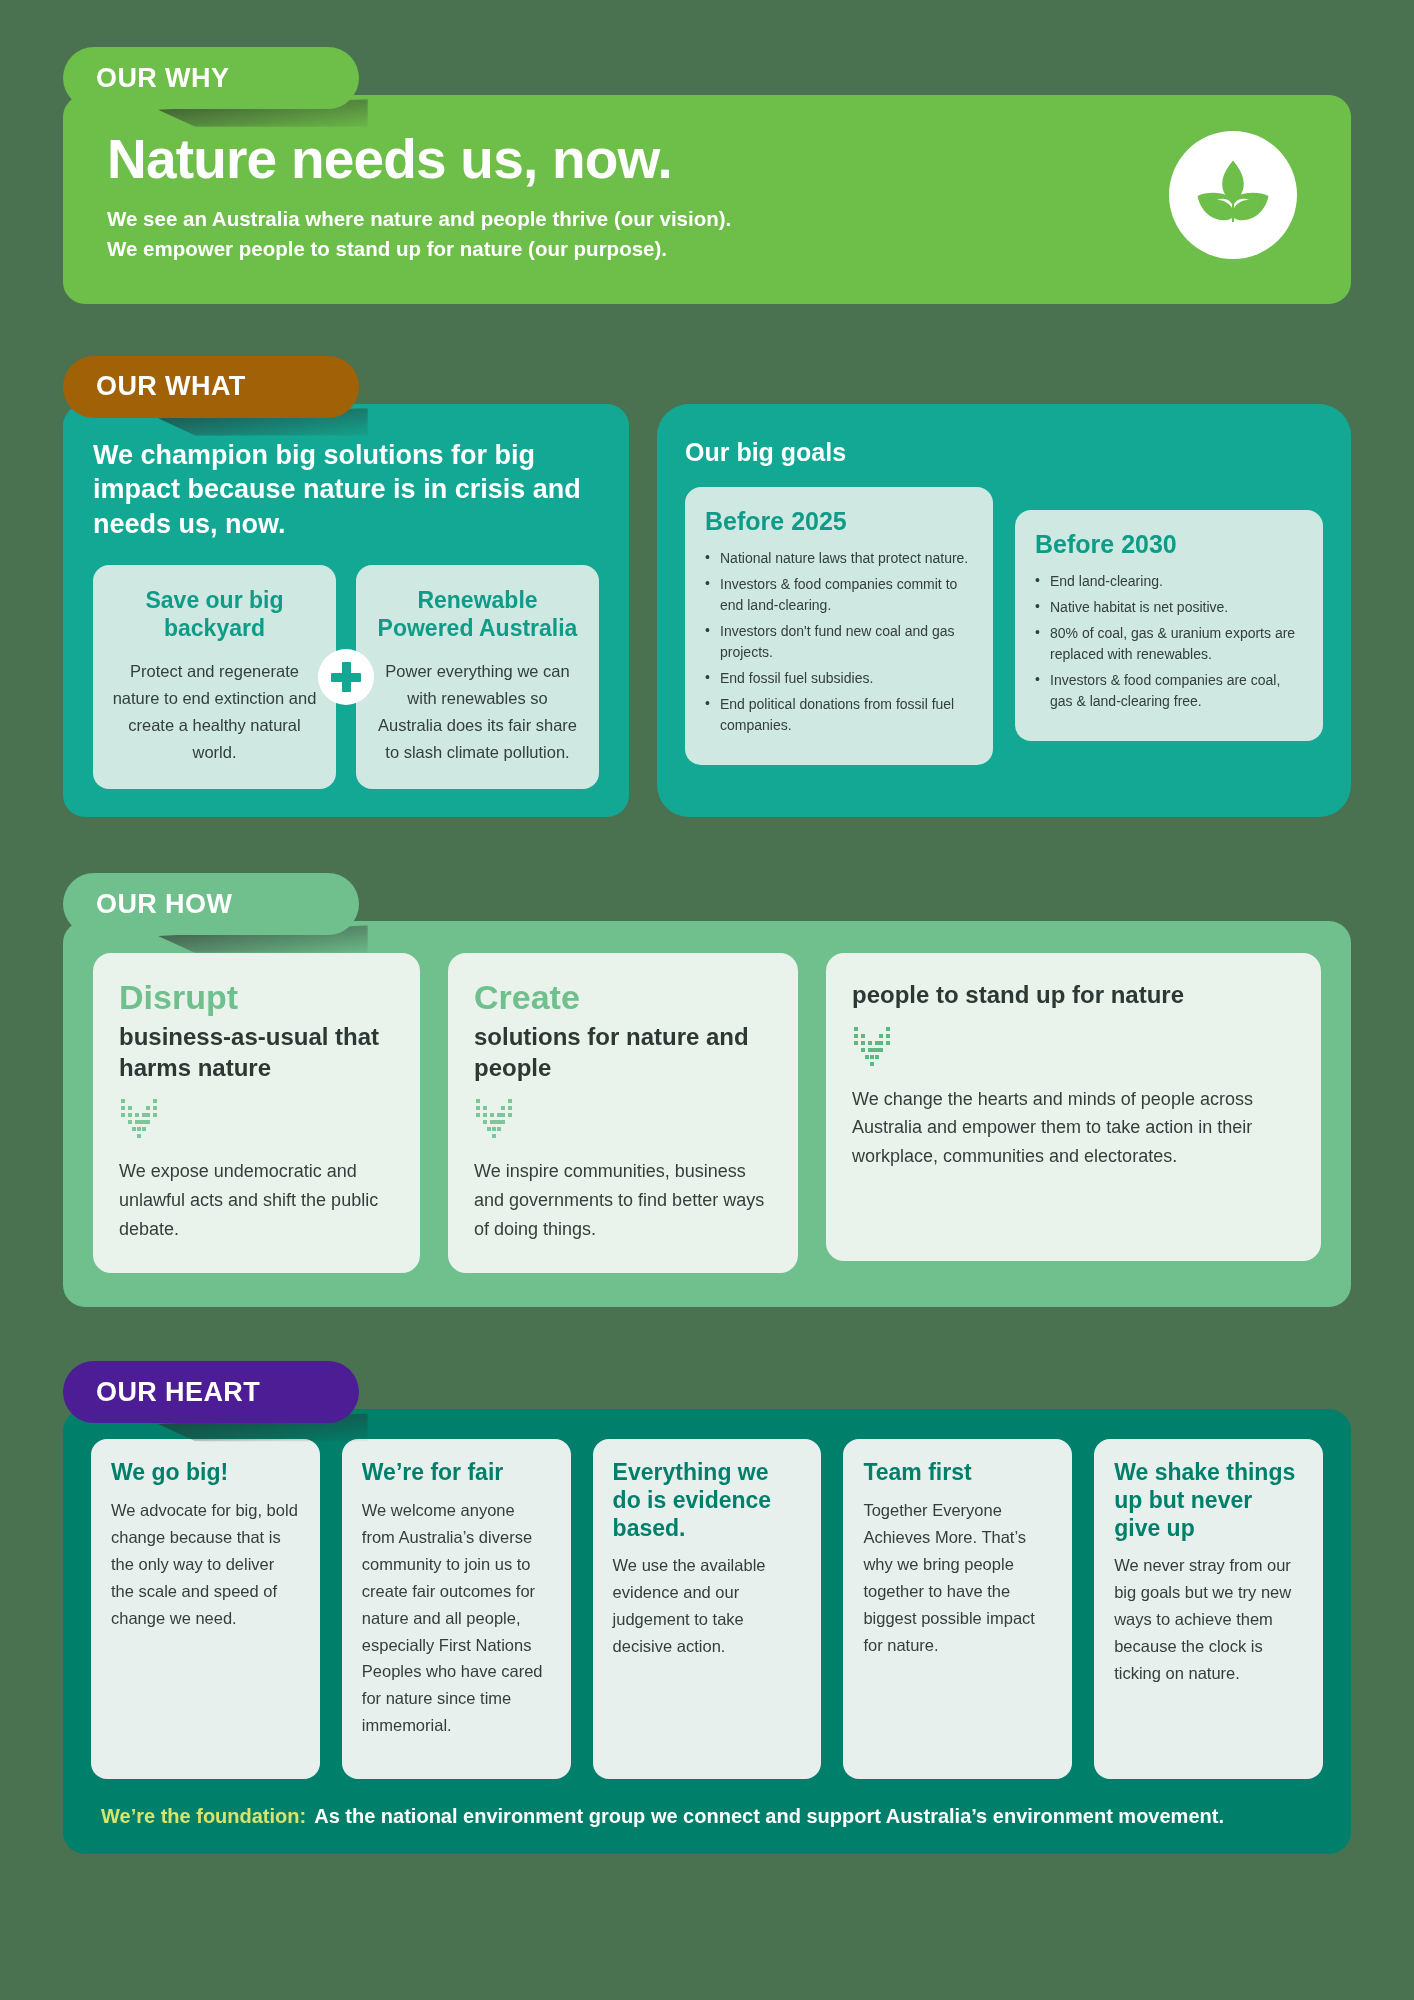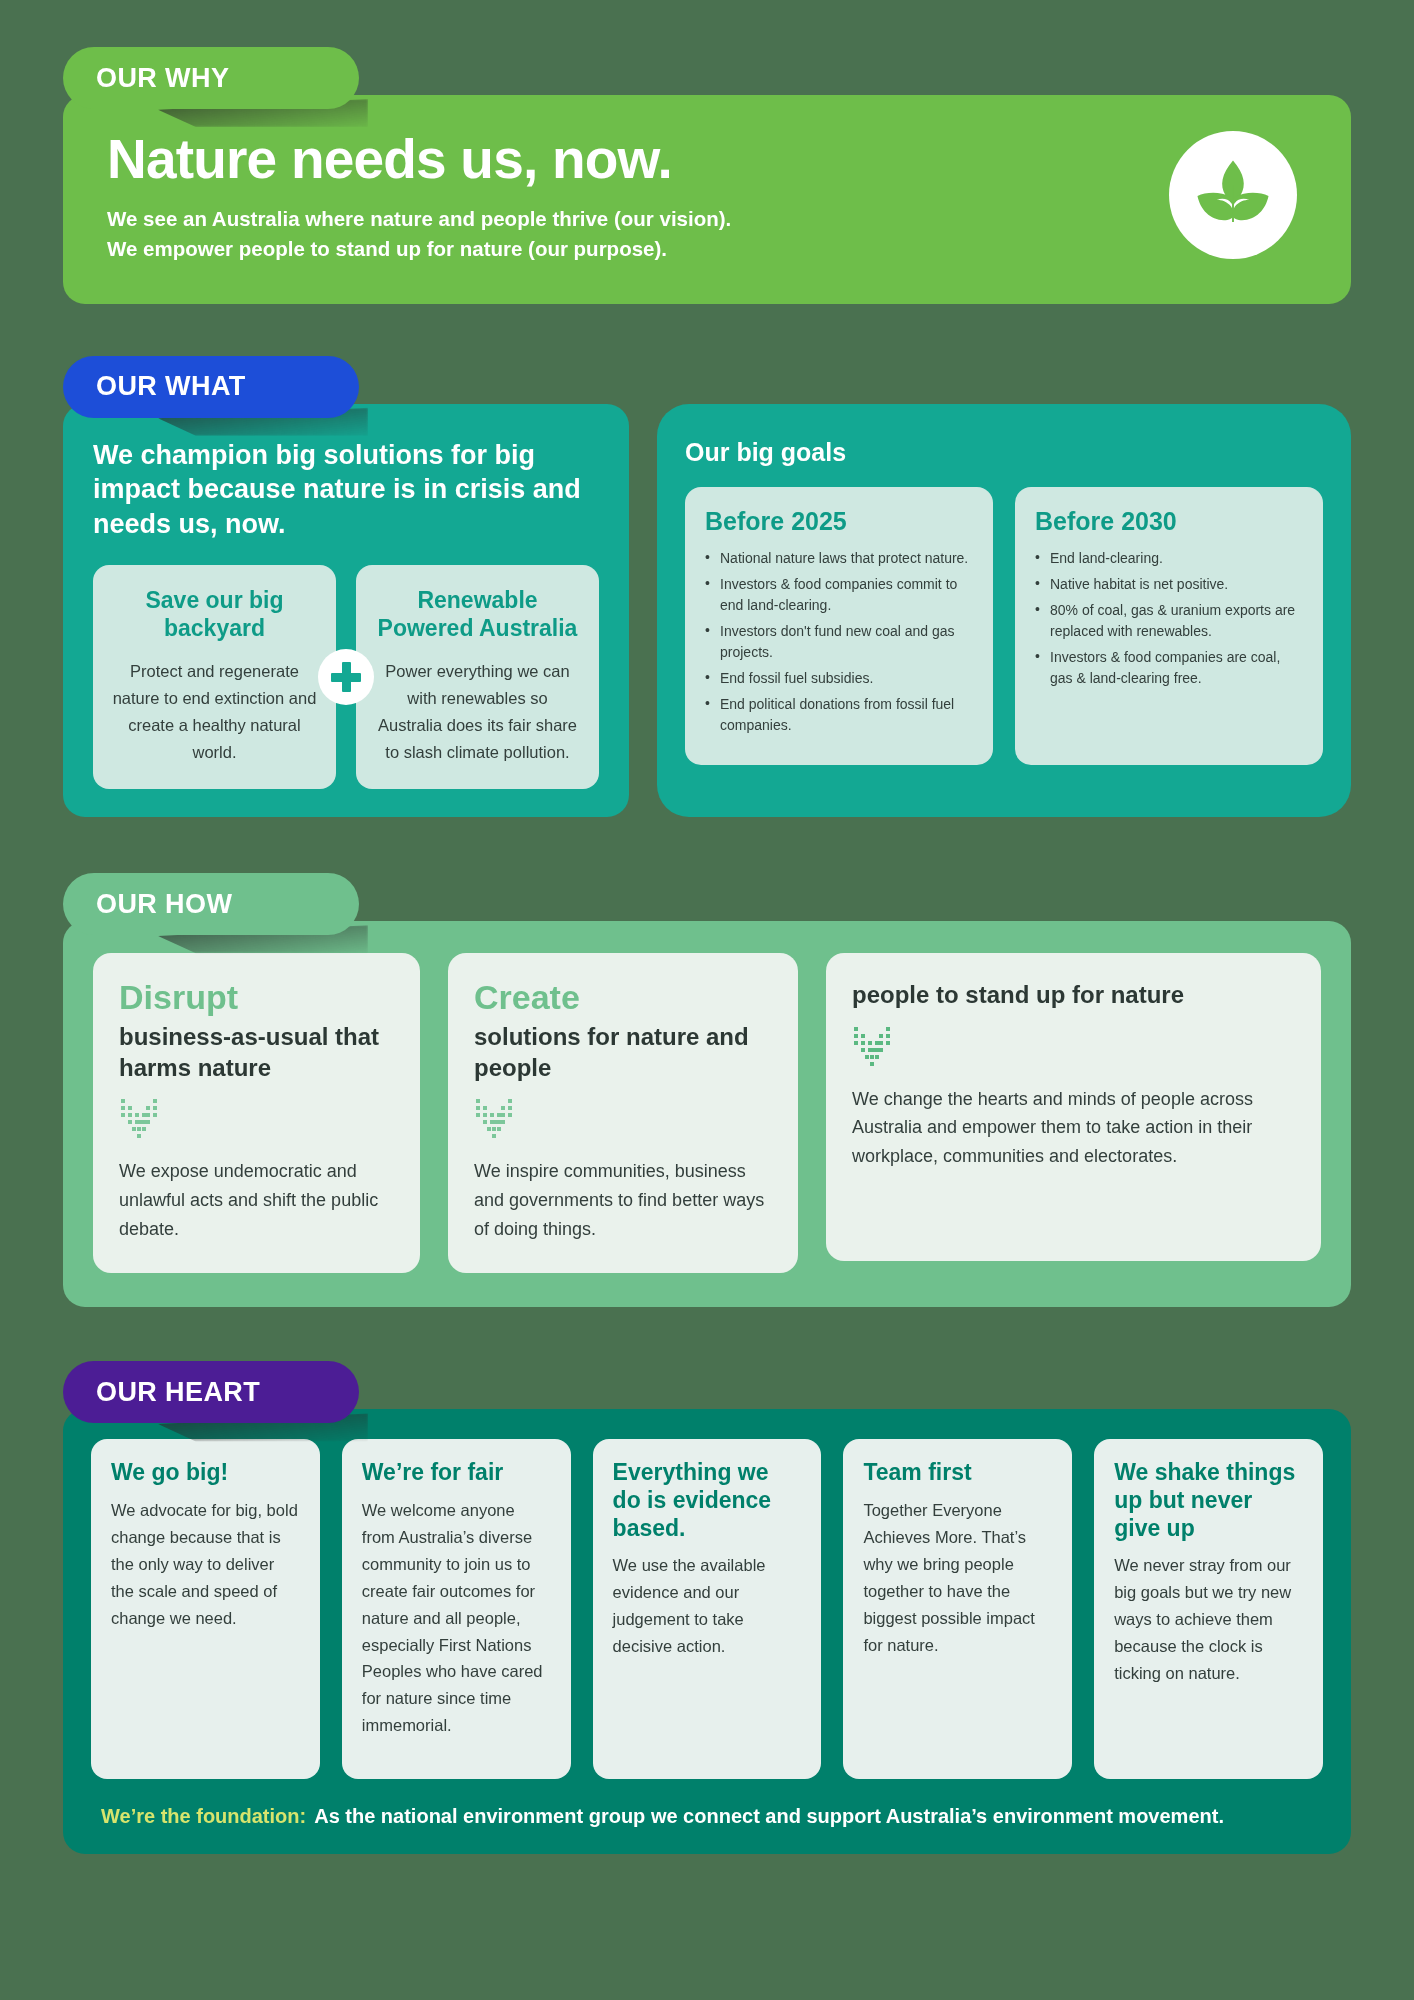--- a/index.html
+++ b/index.html
@@ -29,21 +29,21 @@
   .tab-shadow {
     position: absolute;
     left: 95px; top: 52px;
     width: 210px; height: 28px;
     background: linear-gradient(to bottom right, rgba(40,40,40,0.72), rgba(60,60,60,0.05));
     clip-path: polygon(0% 38%, 100% 0%, 100% 100%, 18% 100%);
     filter: blur(1.2px);
     z-index: 2;
   }
   .tab-green  { background: #6ebe4a; }
-  .tab-teal   { background: #1d4ed8; }
+  .tab-teal   { background: #a16207; }
   .tab-mint   { background: #6fc08d; }
   .tab-dteal  { background: #4c1d95; }
 
   
   .panel {
     position: relative;
     margin: -14px 63px 0 63px;
     border-radius: 22px;
     z-index: 3;
   }
@@ -95,21 +95,21 @@
     width: 56px; height: 56px; border-radius: 50%;
     background: #ffffff; z-index: 6;
     display: flex; align-items: center; justify-content: center;
   }
   .plus-circle::before, .plus-circle::after {
     content: ""; position: absolute; background: #13a893; border-radius: 1px;
   }
   .plus-circle::before { width: 30px; height: 9px; }
   .plus-circle::after  { width: 9px; height: 30px; }
 
-  .goal-row { display: flex; gap: 22px; }
+  .goal-row { display: flex; gap: 22px; align-items: center; }
   .goal-card { flex: 1; background: #cfe8e1; border-radius: 16px; padding: 20px 20px 24px 20px; }
   .goal-title { color: #0e9b87; font-weight: bold; font-size: 25px; margin-bottom: 12px; }
   .goal-list { list-style: none; }
   .goal-list li {
     position: relative; padding-left: 15px;
     color: #333f3c; font-size: 14px; line-height: 1.5; margin-bottom: 5px;
   }
   .goal-list li::before {
     content: "•"; position: absolute; left: 0; top: -1px; color: #333f3c;
   }

